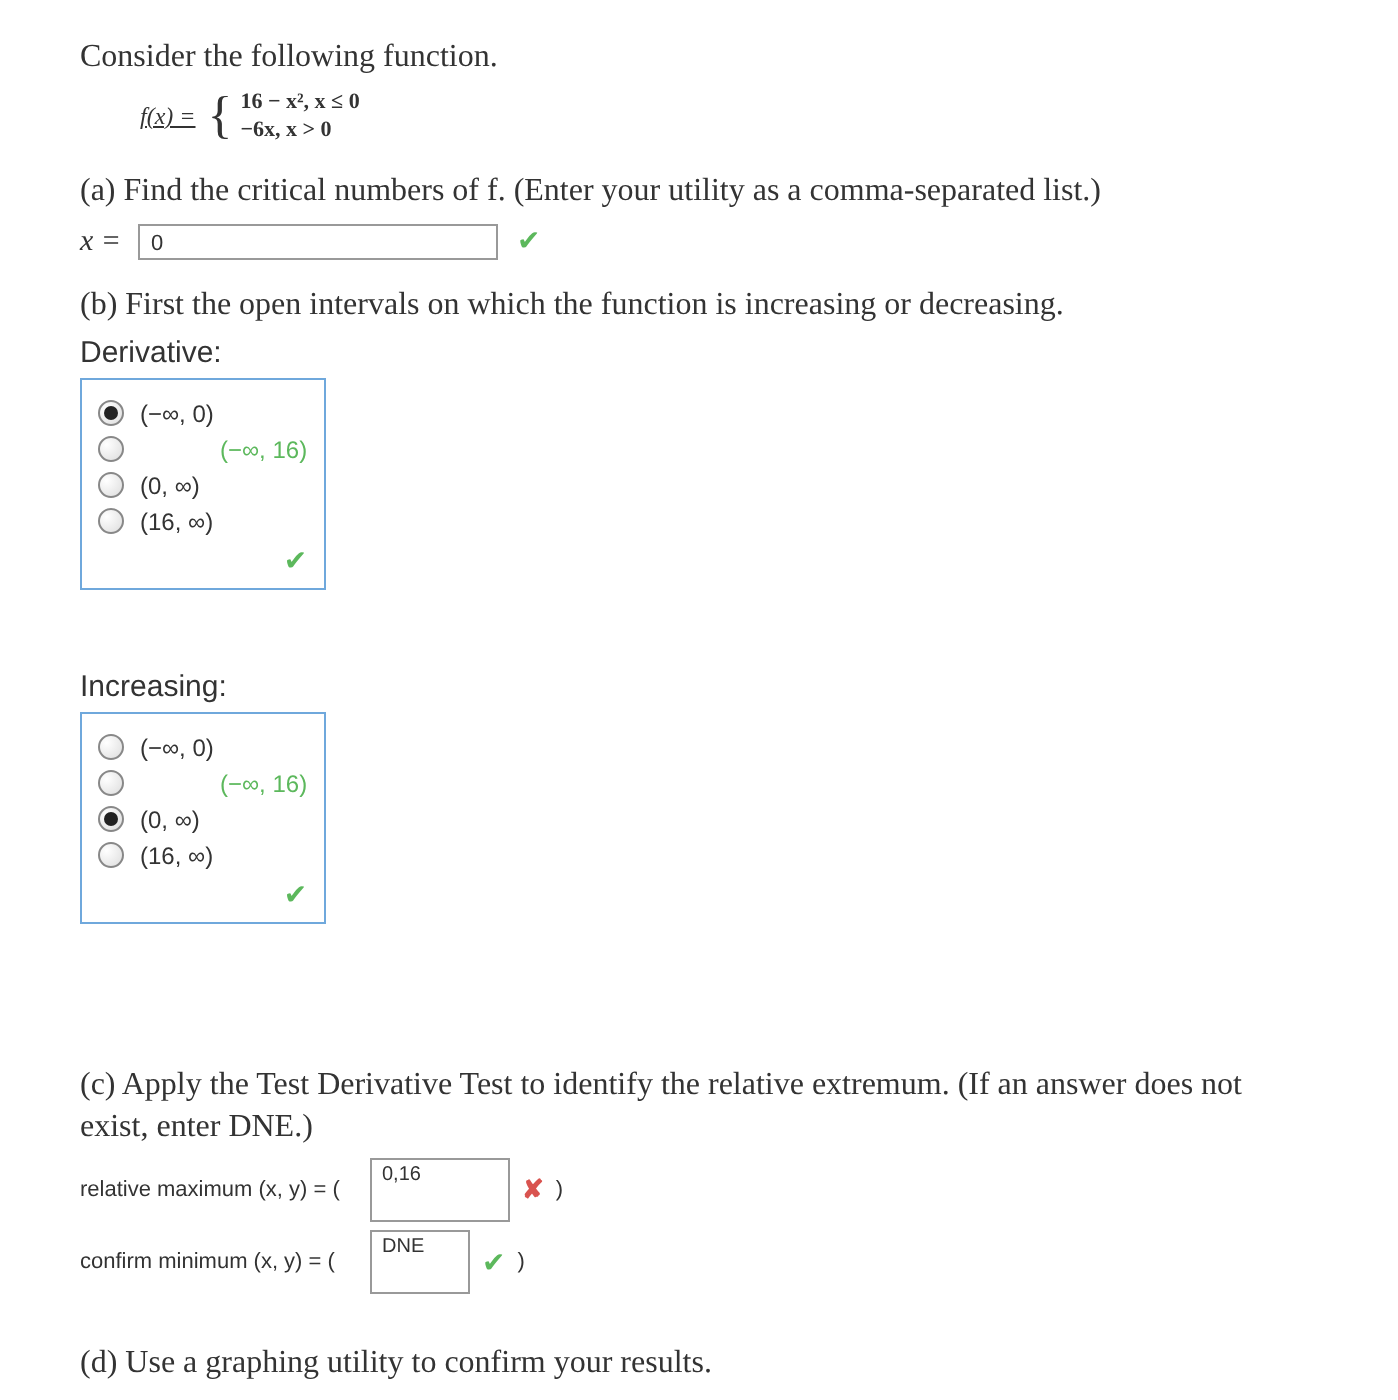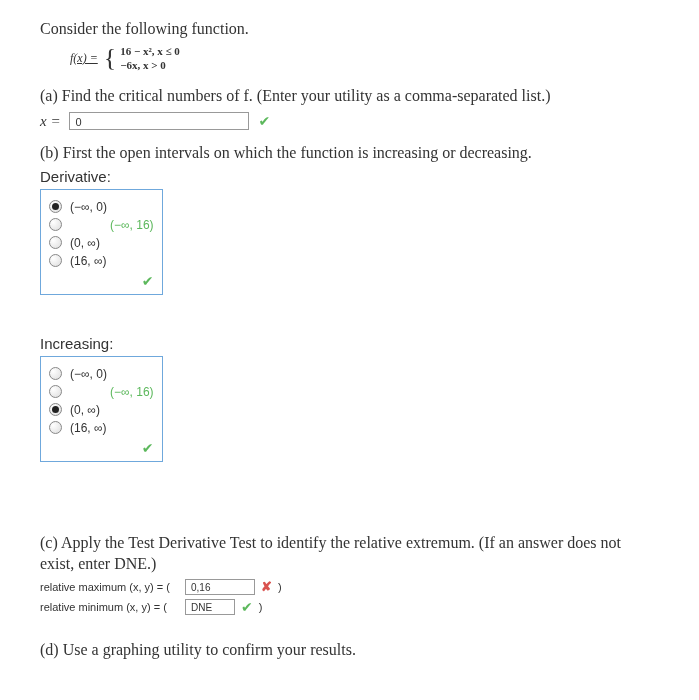--- a/index.html
+++ b/index.html
@@ -67,21 +67,21 @@
       height: 18px;
       line-height: 14px;
       font-family: Arial, sans-serif;
     }
     .input-box-small {
       border: 1px solid #999;
       padding: 1px 5px;
       min-width: 50px;
       font-size: 10px;
       background: #fff;
-      height: 16px;
+      height: 32px;
       line-height: 14px;
       font-family: Arial, sans-serif;
       display: inline-block;
     }
     .check-icon {
       color: #5cb85c;
       margin-left: 10px;
       font-size: 14px;
     }
     .x-icon {
@@ -228,21 +228,21 @@
 <div class="question-part">(c) Apply the Test Derivative Test to identify the relative extremum. (If an answer does not exist, enter DNE.)</div>
 
 <div class="extrema-row">
   <span class="extrema-label">relative maximum (x, y) = (</span>
   <span class="input-box-small" style="min-width:70px">0,16</span>
   <span class="x-icon">✘</span>
   <span style="margin-left:6px">)</span>
 </div>
 
 <div class="extrema-row">
-  <span class="extrema-label">relative minimum (x, y) = (</span>
+  <span class="extrema-label">confirm minimum (x, y) = (</span>
   <span class="input-box-small">DNE</span>
   <span class="check-icon" style="margin-left:6px">✔</span>
   <span style="margin-left:6px">)</span>
 </div>
 
 <div style="height:20px"></div>
 
 <div class="question-part">(d) Use a graphing utility to confirm your results.</div>
 
 

